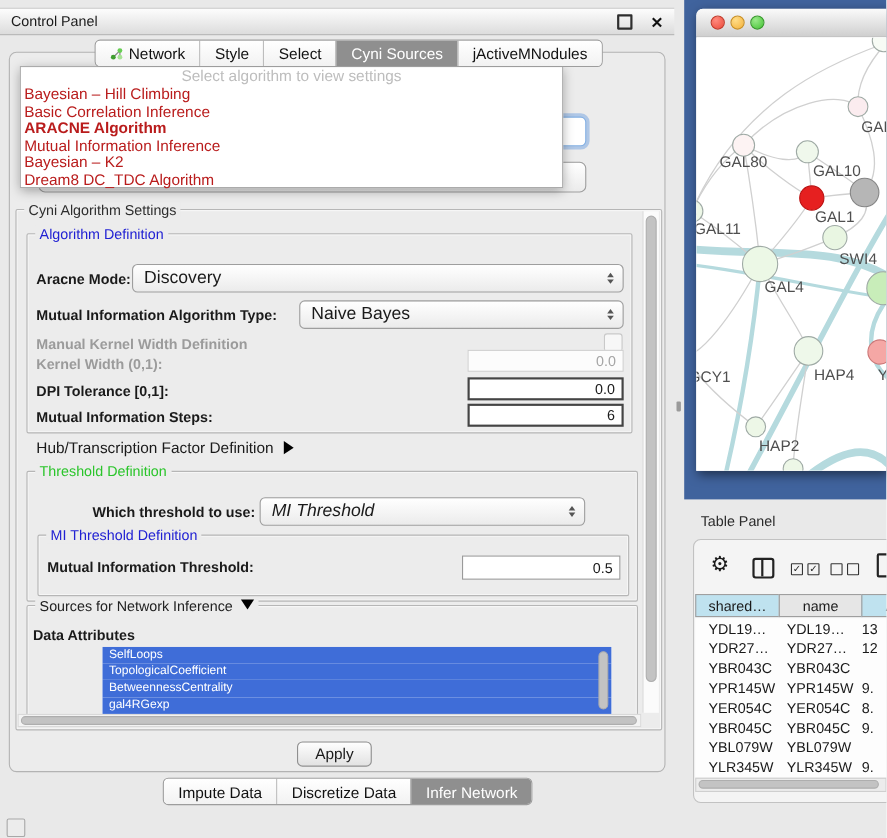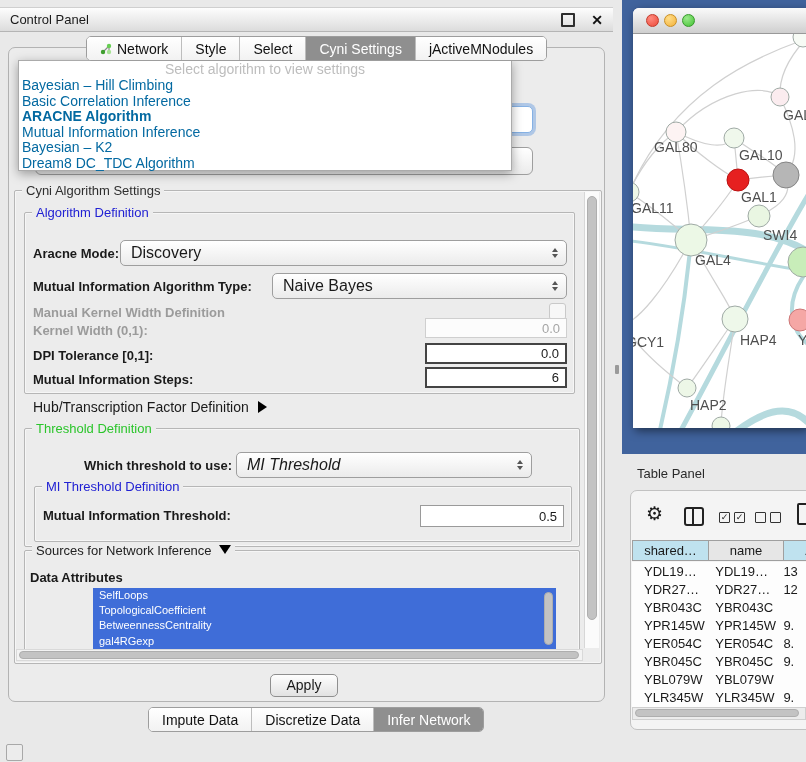--- a/index.html
+++ b/index.html
@@ -19,21 +19,21 @@
   .tabbar .tab{display:flex;align-items:center;gap:5px;padding:0 13px;background:linear-gradient(#ffffff,#f2f2f2);
     border-left:1px solid #bdbdbd;white-space:nowrap;color:#111;}
   .tabbar .tab:first-child{border-left:none;}
   .tabbar .tab.sel{background:#8f8f8f;color:#fff;}
   #main-tabs{left:86px;top:36px;}
   #bottom-tabs{left:148px;top:707px;}
   
   #popup{position:absolute;left:18px;top:60px;width:494px;height:111px;background:#fff;
     border:1px solid #ababab;box-shadow:0 3px 10px rgba(0,0,0,.35);z-index:5;font-size:14px;box-sizing:border-box;}
   #popup .ph{height:17px;line-height:17px;text-align:center;color:#bdbdbd;}
-  .popup-item{height:15.5px;line-height:15.5px;padding-left:3px;white-space:nowrap;color:#0369a1;}
+  .popup-item{height:15.5px;line-height:15.5px;padding-left:3px;white-space:nowrap;color:#b91c1c;}
   .popup-item.bold{font-weight:bold;}
   
   .combo{position:absolute;background:linear-gradient(#ffffff,#ebebeb);border:1px solid #9e9e9e;
     border-radius:5px;display:flex;align-items:center;font-size:16px;box-sizing:border-box;z-index:2;}
   .combo .ctext{padding-left:10px;flex:1;white-space:nowrap;overflow:hidden;}
   .carrows{width:15px;display:flex;flex-direction:column;align-items:center;gap:2px;margin-right:4px;}
   .carrows .up{width:0;height:0;border-left:3.5px solid transparent;border-right:3.5px solid transparent;border-bottom:4px solid #555;}
   .carrows .dn{width:0;height:0;border-left:3.5px solid transparent;border-right:3.5px solid transparent;border-top:4px solid #555;}
   #combo-behind-a{left:35px;top:106px;width:498px;height:27px;border:1px solid #85b1e4;
     box-shadow:0 0 0 3px rgba(125,170,225,.55);z-index:1;background:#fff;}
@@ -123,21 +123,21 @@
         </span>
         <span>Network</span>
       </div>
       <div class="tab">
         <span>Style</span>
       </div>
       <div class="tab">
         <span>Select</span>
       </div>
       <div class="tab sel">
-        <span>Cyni Settings</span>
+        <span>Cyni Sources</span>
       </div>
       <div class="tab">
         <span>jActiveMNodules</span>
       </div>
     </div>
 
   <div id="combo-behind-a" class="combo"></div>
   <div id="combo-behind-b" class="combo"></div>
 
   <div id="popup">

